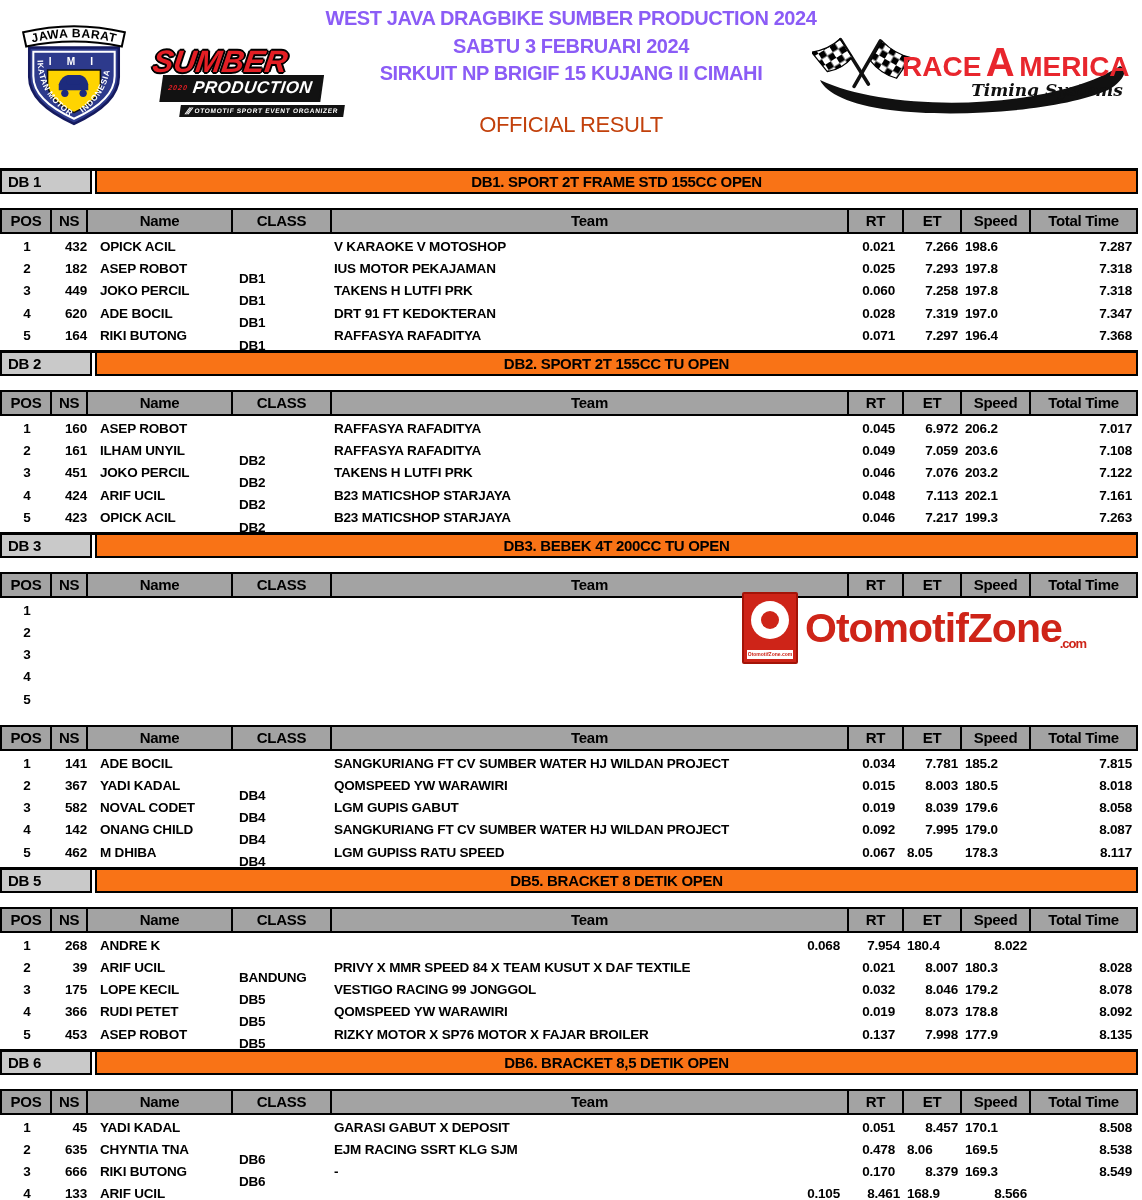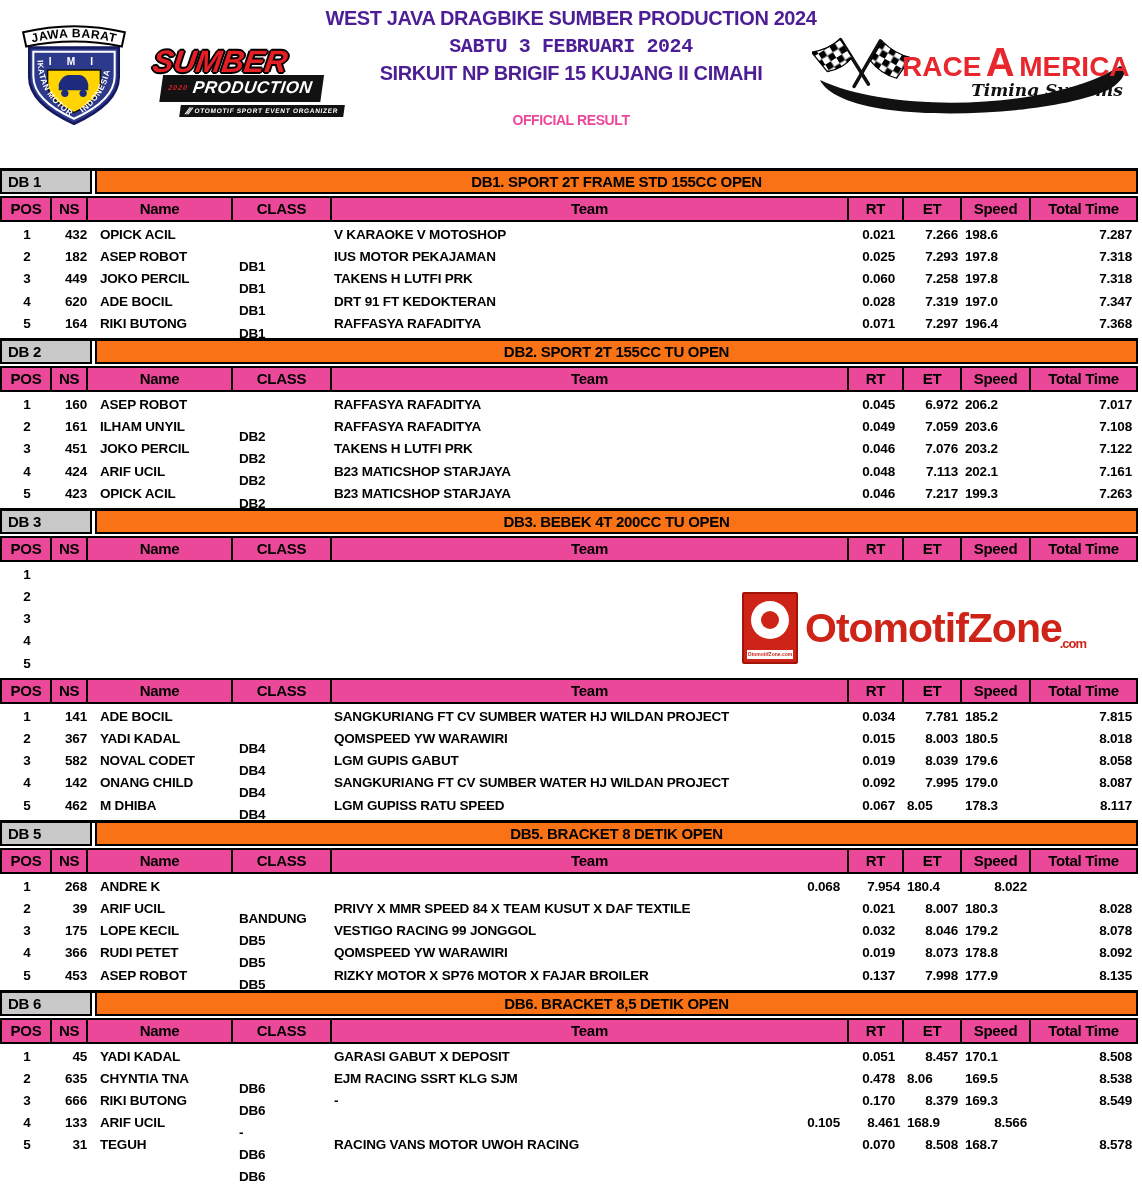--- a/index.html
+++ b/index.html
@@ -3,26 +3,26 @@
 <meta charset="utf-8">
 <style>
   html,body{margin:0;padding:0;}
   body{
     width:1142px;height:1200px;position:relative;overflow:hidden;
     background:#fff;font-family:"Liberation Sans",sans-serif;
     -webkit-font-smoothing:antialiased;
   }
   
   .titles{position:absolute;left:0;right:0;top:0;text-align:center;}
-  .title-line{font-weight:bold;color:#4c1d95;font-size:20px;letter-spacing:-0.4px;position:absolute;left:0;right:0;}
+  .title-line{font-weight:bold;color:#8b5cf6;font-size:20px;letter-spacing:-0.4px;position:absolute;left:0;right:0;}
   .t1{top:7px;}
-  .t2{top:35px;font-family:Liberation Mono, monospace;}
+  .t2{top:35px;}
   .t3{top:62px;}
   .official{position:absolute;left:0;right:0;top:112px;text-align:center;
-    font-weight:bold;font-size:14px;color:#ec4899;letter-spacing:-0.4px;}
+    font-weight:normal;font-size:22px;color:#c2410c;letter-spacing:-0.4px;}
   
   .imi{position:absolute;left:14px;top:16px;width:120px;height:112px;}
   
   .sumber{position:absolute;left:150px;top:48px;width:215px;transform:skewX(-8deg);}
   .s1{font-size:31px;font-style:italic;font-weight:900;color:#E31E24;line-height:28px;letter-spacing:0;
       text-shadow:-2px 0 #000,2px 0 #000,0 -2px #000,0 2px #000,-1px -1px #000,1px 1px #000,-1px 1px #000,1px -1px #000;}
   .s2{display:inline-flex;align-items:center;background:#121212;color:#fff;font-style:italic;font-weight:800;
       font-size:17px;padding:1px 8px 2px 5px;margin:-2px 0 0 14px;letter-spacing:0.5px;box-shadow:0 0 0 2px #121212;}
   .s-year{font-size:7px;color:#E31E24;margin-right:5px;font-weight:900;letter-spacing:1px;}
   .s3{display:inline-flex;align-items:center;gap:4px;background:#121212;color:#fff;font-size:6.5px;
@@ -32,21 +32,21 @@
   .racea{position:absolute;left:812px;top:22px;width:322px;height:94px;}
   
   .results{position:absolute;top:168px;left:0;width:1138px;}
   .section{margin-bottom:3px;position:relative;}
   .sec-header{display:flex;gap:3px;border-top:3px solid #000;}
   .sec-label{width:82px;background:#C9C9C9;border:2px solid #000;border-top:none;
      font-weight:bold;font-size:15px;line-height:21px;height:21px;padding-left:6px;letter-spacing:-0.3px;}
   .sec-title{flex:1;background:#f97316;border:2px solid #000;border-top:none;text-align:center;
      font-weight:bold;font-size:15px;line-height:21px;height:21px;letter-spacing:-0.3px;}
   .grid{display:grid;grid-template-columns:50px 36px 145px 99px 517px 55px 58px 69px 105px;}
-  .col-header{margin-top:2px;border:2px solid #000;background:#ec4899;}
+  .col-header{margin-top:14px;border:2px solid #000;background:#a3a3a3;}
   .col-header>div{border-right:2px solid #000;text-align:center;font-weight:bold;font-size:15px;
      line-height:22px;height:22px;letter-spacing:-0.3px;overflow:hidden;white-space:nowrap;}
   .col-header>div:last-child{border-right:none;}
   .rows{padding-top:2px;}
   .row{height:22.2px;line-height:22.2px;font-weight:bold;font-size:13.5px;color:#000;
      border-left:2px solid transparent;border-right:2px solid transparent;letter-spacing:-0.2px;white-space:nowrap;}
   .row>div{overflow:visible;}
   .c-pos{text-align:center;}
   .c-ns{text-align:right;padding-right:1px;}
   .c-name{padding-left:12px;}

